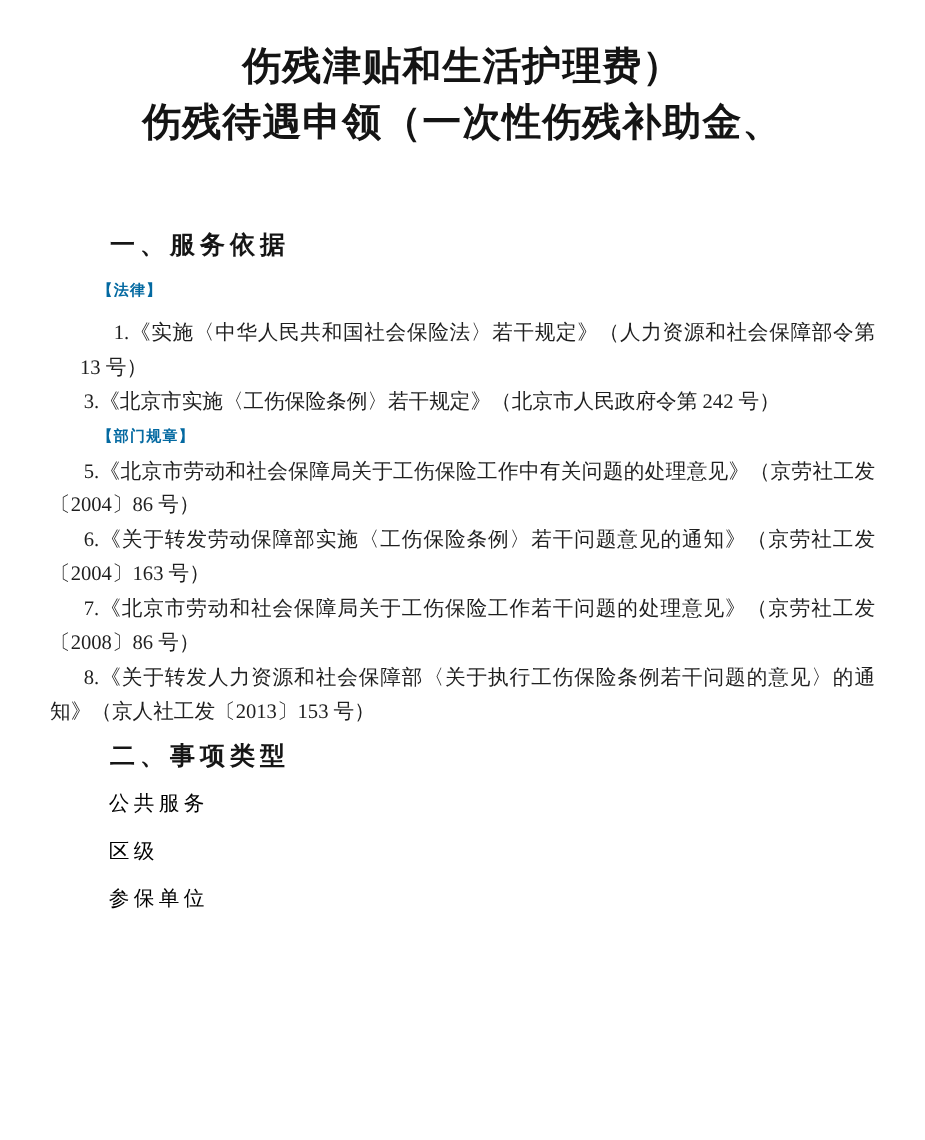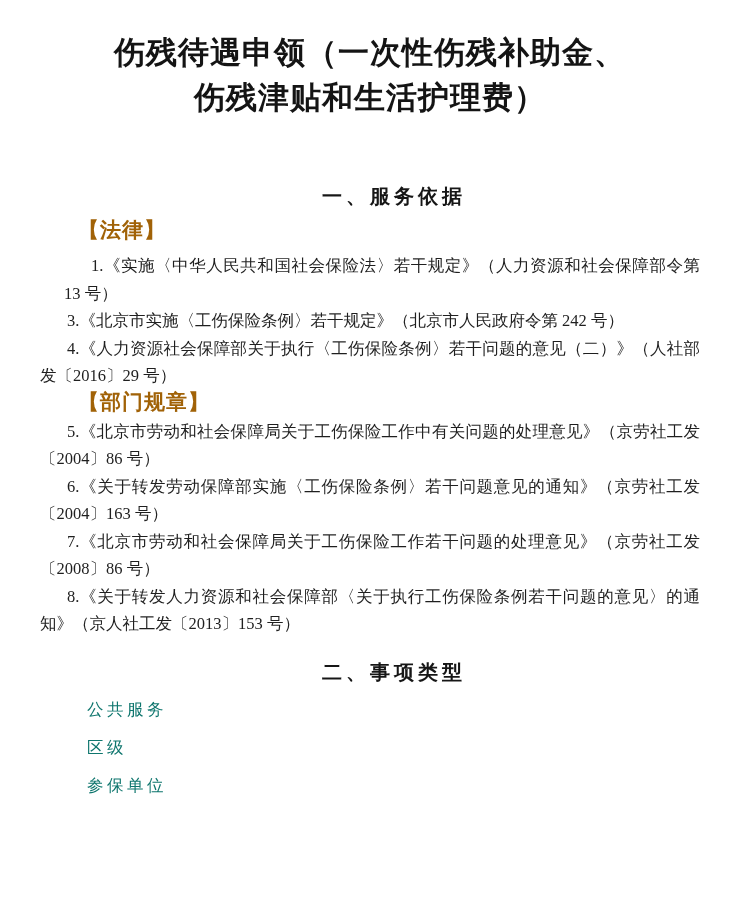--- a/index.html
+++ b/index.html
@@ -32,74 +32,72 @@
   .title-line { display: block; }
   
   .sec {
     margin: 0 0 0 48px;
     font-family: "Liberation Sans", "DejaVu Sans", sans-serif;
     font-weight: 700;
     font-size: 20px;
     line-height: 28px;
     letter-spacing: 4px;
     color: #161616;
-    text-align: center;
   }
   .sec-1 { margin-top: 62px; }
-  .sec-2 { margin-top: 20px; }
+  .sec-2 { margin-top: 8px; }
   .sec-3 { margin-top: 11px; }
   .sec-4 { margin-top: 10px; }
   
   .bracket-head {
     margin: 0 0 0 38px;
-    font-family: Liberation Mono, monospace;
+    font-family: Liberation Sans, sans-serif;
     font-weight: 700;
-    font-size: 21px;
+    font-size: 12px;
     line-height: 28px;
     letter-spacing: 1px;
-    color: #a16207;
+    color: #0369a1;
   }
   .bracket-head.first { margin-top: 8px; }
   .bracket-head.second { margin-top: 0; }
   
   .law {
     margin: 0;
     font-size: 16.5px;
     line-height: 27.5px;
     text-align: justify;
     text-indent: 27px;
     color: #1f1f1f;
   }
   .law.first { margin-top: 6px; margin-left: 24px; }
   
   .value {
     margin: 10px 0 0 47px;
     font-size: 16.5px;
     line-height: 28px;
     letter-spacing: 3.5px;
-    color: #0f766e;
+    color: #000000;
   }
 </style>
 </head>
 <body>
 
 <div class="doc">
 
   <h1 class="title">
+    <span class="title-line">伤残津贴和生活护理费）</span>
     <span class="title-line">伤残待遇申领（一次性伤残补助金、</span>
-    <span class="title-line">伤残津贴和生活护理费）</span>
   </h1>
 
   <h2 class="sec sec-1">一、服务依据</h2>
 
   <div class="bracket-head first">【法律】</div>
 
   <p class="law first">1.《实施〈中华人民共和国社会保险法〉若干规定》（人力资源和社会保障部令第 13 号）</p>
   <p class="law">3.《北京市实施〈工伤保险条例〉若干规定》（北京市人民政府令第 242 号）</p>
-  <p class="law">4.《人力资源社会保障部关于执行〈工伤保险条例〉若干问题的意见（二）》（人社部发〔2016〕29 号）</p>
 
   <div class="bracket-head second">【部门规章】</div>
 
   <p class="law">5.《北京市劳动和社会保障局关于工伤保险工作中有关问题的处理意见》（京劳社工发〔2004〕86 号）</p>
   <p class="law">6.《关于转发劳动保障部实施〈工伤保险条例〉若干问题意见的通知》（京劳社工发〔2004〕163 号）</p>
   <p class="law">7.《北京市劳动和社会保障局关于工伤保险工作若干问题的处理意见》（京劳社工发〔2008〕86 号）</p>
   <p class="law">8.《关于转发人力资源和社会保障部〈关于执行工伤保险条例若干问题的意见〉的通知》（京人社工发〔2013〕153 号）</p>
 
   <h2 class="sec sec-2">二、事项类型</h2>
   <p class="value">公共服务</p>

